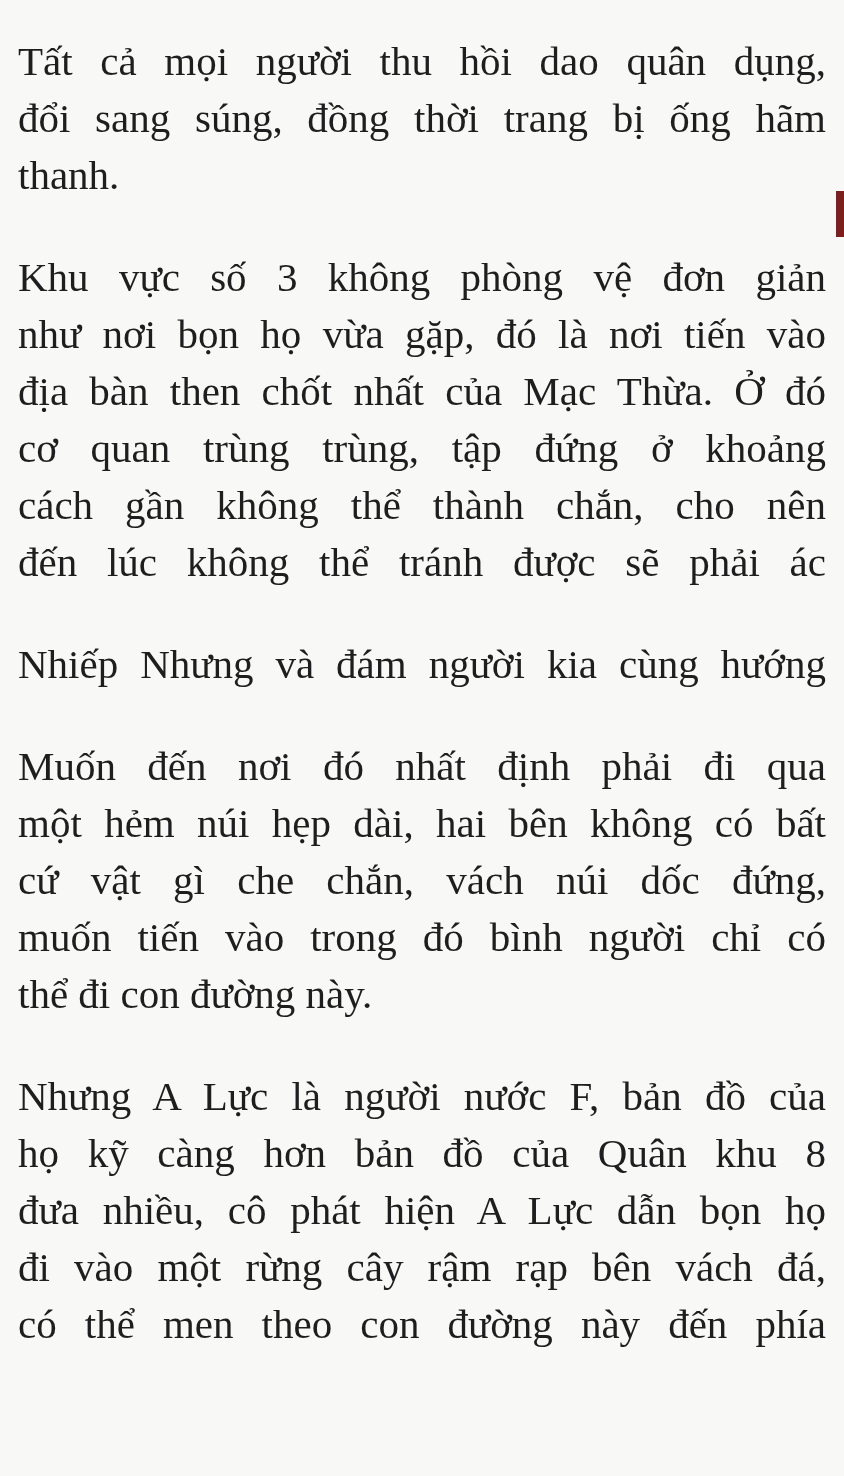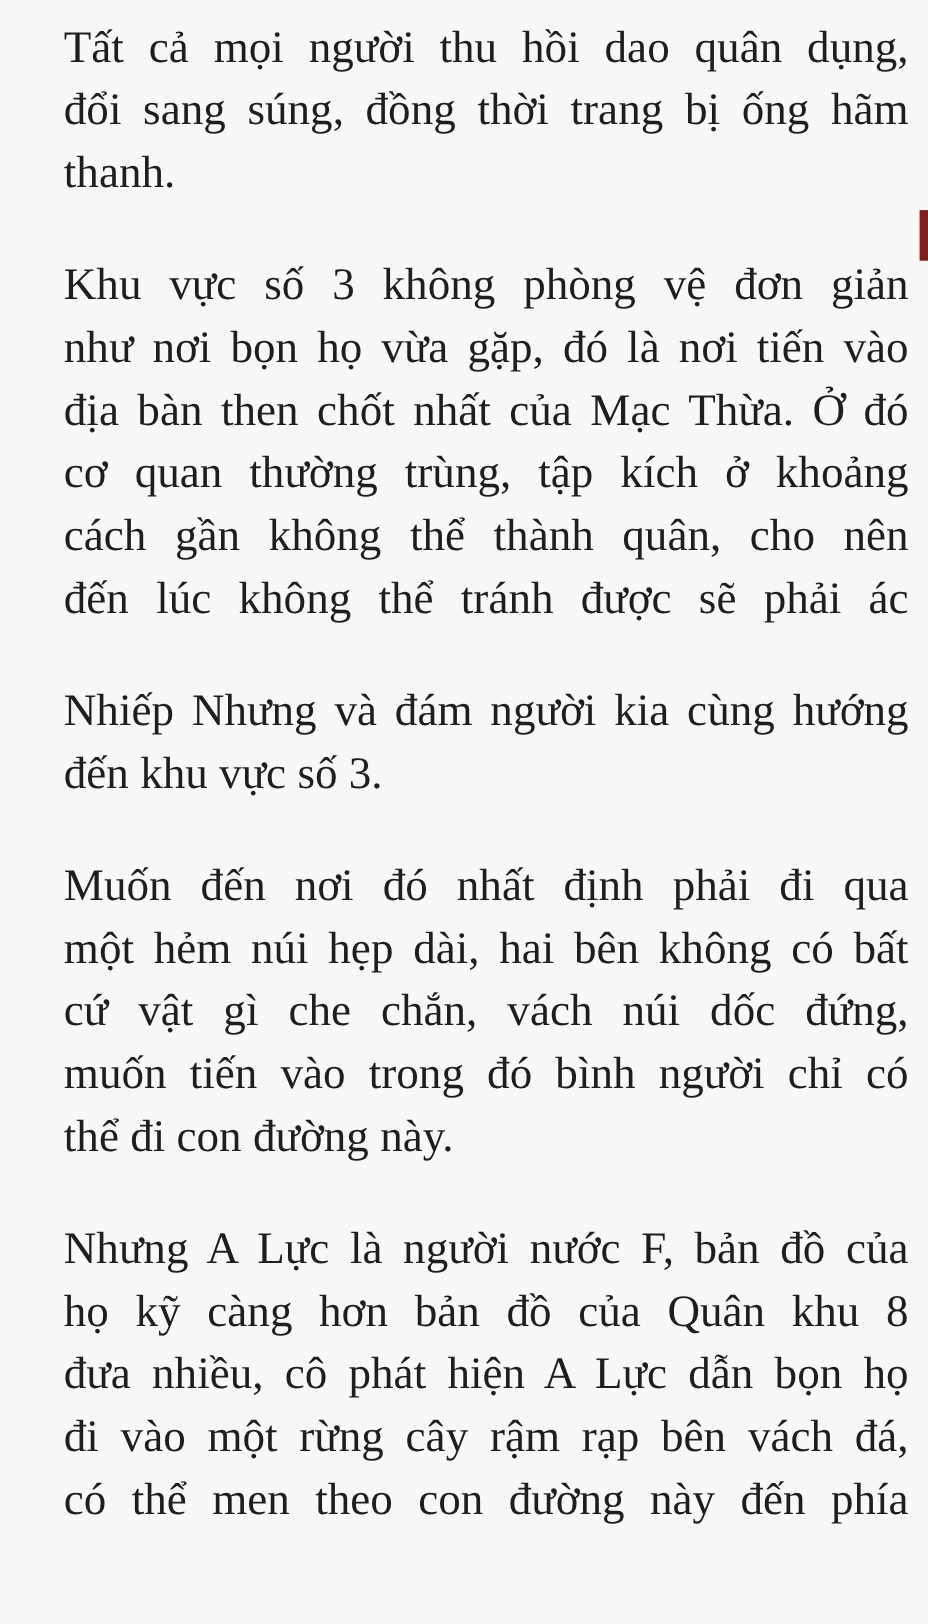--- a/index.html
+++ b/index.html
@@ -14,25 +14,24 @@
     font-family: "Liberation Serif", "DejaVu Serif", serif;
   }
   .page {
     position: relative;
     width: 844px;
     height: 1476px;
     background: #f8f8f6;
     overflow: hidden;
   }
   .content {
-    padding: 14px 18px 0 18px;
+    padding: 33px 18px 0 18px;
     color: #1e1e1e;
     font-size: 41px;
     line-height: 57px;
-    margin-left: 40px;
   }
   .paragraph {
     margin: 0 0 45px 0;
   }
   .line {
     text-align: justify;
     text-align-last: justify;
     white-space: normal;
     overflow: hidden;
   }
@@ -55,27 +54,26 @@
   <div class="content" style="color: rgb(30, 30, 30);">
       <div class="paragraph">
         <div class="line">Tất cả mọi người thu hồi dao quân dụng,</div>
         <div class="line">đổi sang súng, đồng thời trang bị ống hãm</div>
         <div class="line last">thanh.</div>
       </div>
       <div class="paragraph">
         <div class="line">Khu vực số 3 không phòng vệ đơn giản</div>
         <div class="line">như nơi bọn họ vừa gặp, đó là nơi tiến vào</div>
         <div class="line">địa bàn then chốt nhất của Mạc Thừa. Ở đó</div>
-        <div class="line">cơ quan thường trùng, tập kích ở khoảng</div>
-        <div class="line">cách gần không thể thành quân, cho nên</div>
+        <div class="line">cơ quan trùng trùng, tập đứng ở khoảng</div>
+        <div class="line">cách gần không thể thành chắn, cho nên</div>
         <div class="line">đến lúc không thể tránh được sẽ phải ác</div>
       </div>
       <div class="paragraph">
         <div class="line">Nhiếp Nhưng và đám người kia cùng hướng</div>
-        <div class="line last">đến khu vực số 3.</div>
       </div>
       <div class="paragraph">
         <div class="line">Muốn đến nơi đó nhất định phải đi qua</div>
         <div class="line">một hẻm núi hẹp dài, hai bên không có bất</div>
         <div class="line">cứ vật gì che chắn, vách núi dốc đứng,</div>
         <div class="line">muốn tiến vào trong đó bình người chỉ có</div>
         <div class="line last">thể đi con đường này.</div>
       </div>
       <div class="paragraph">
         <div class="line">Nhưng A Lực là người nước F, bản đồ của</div>

